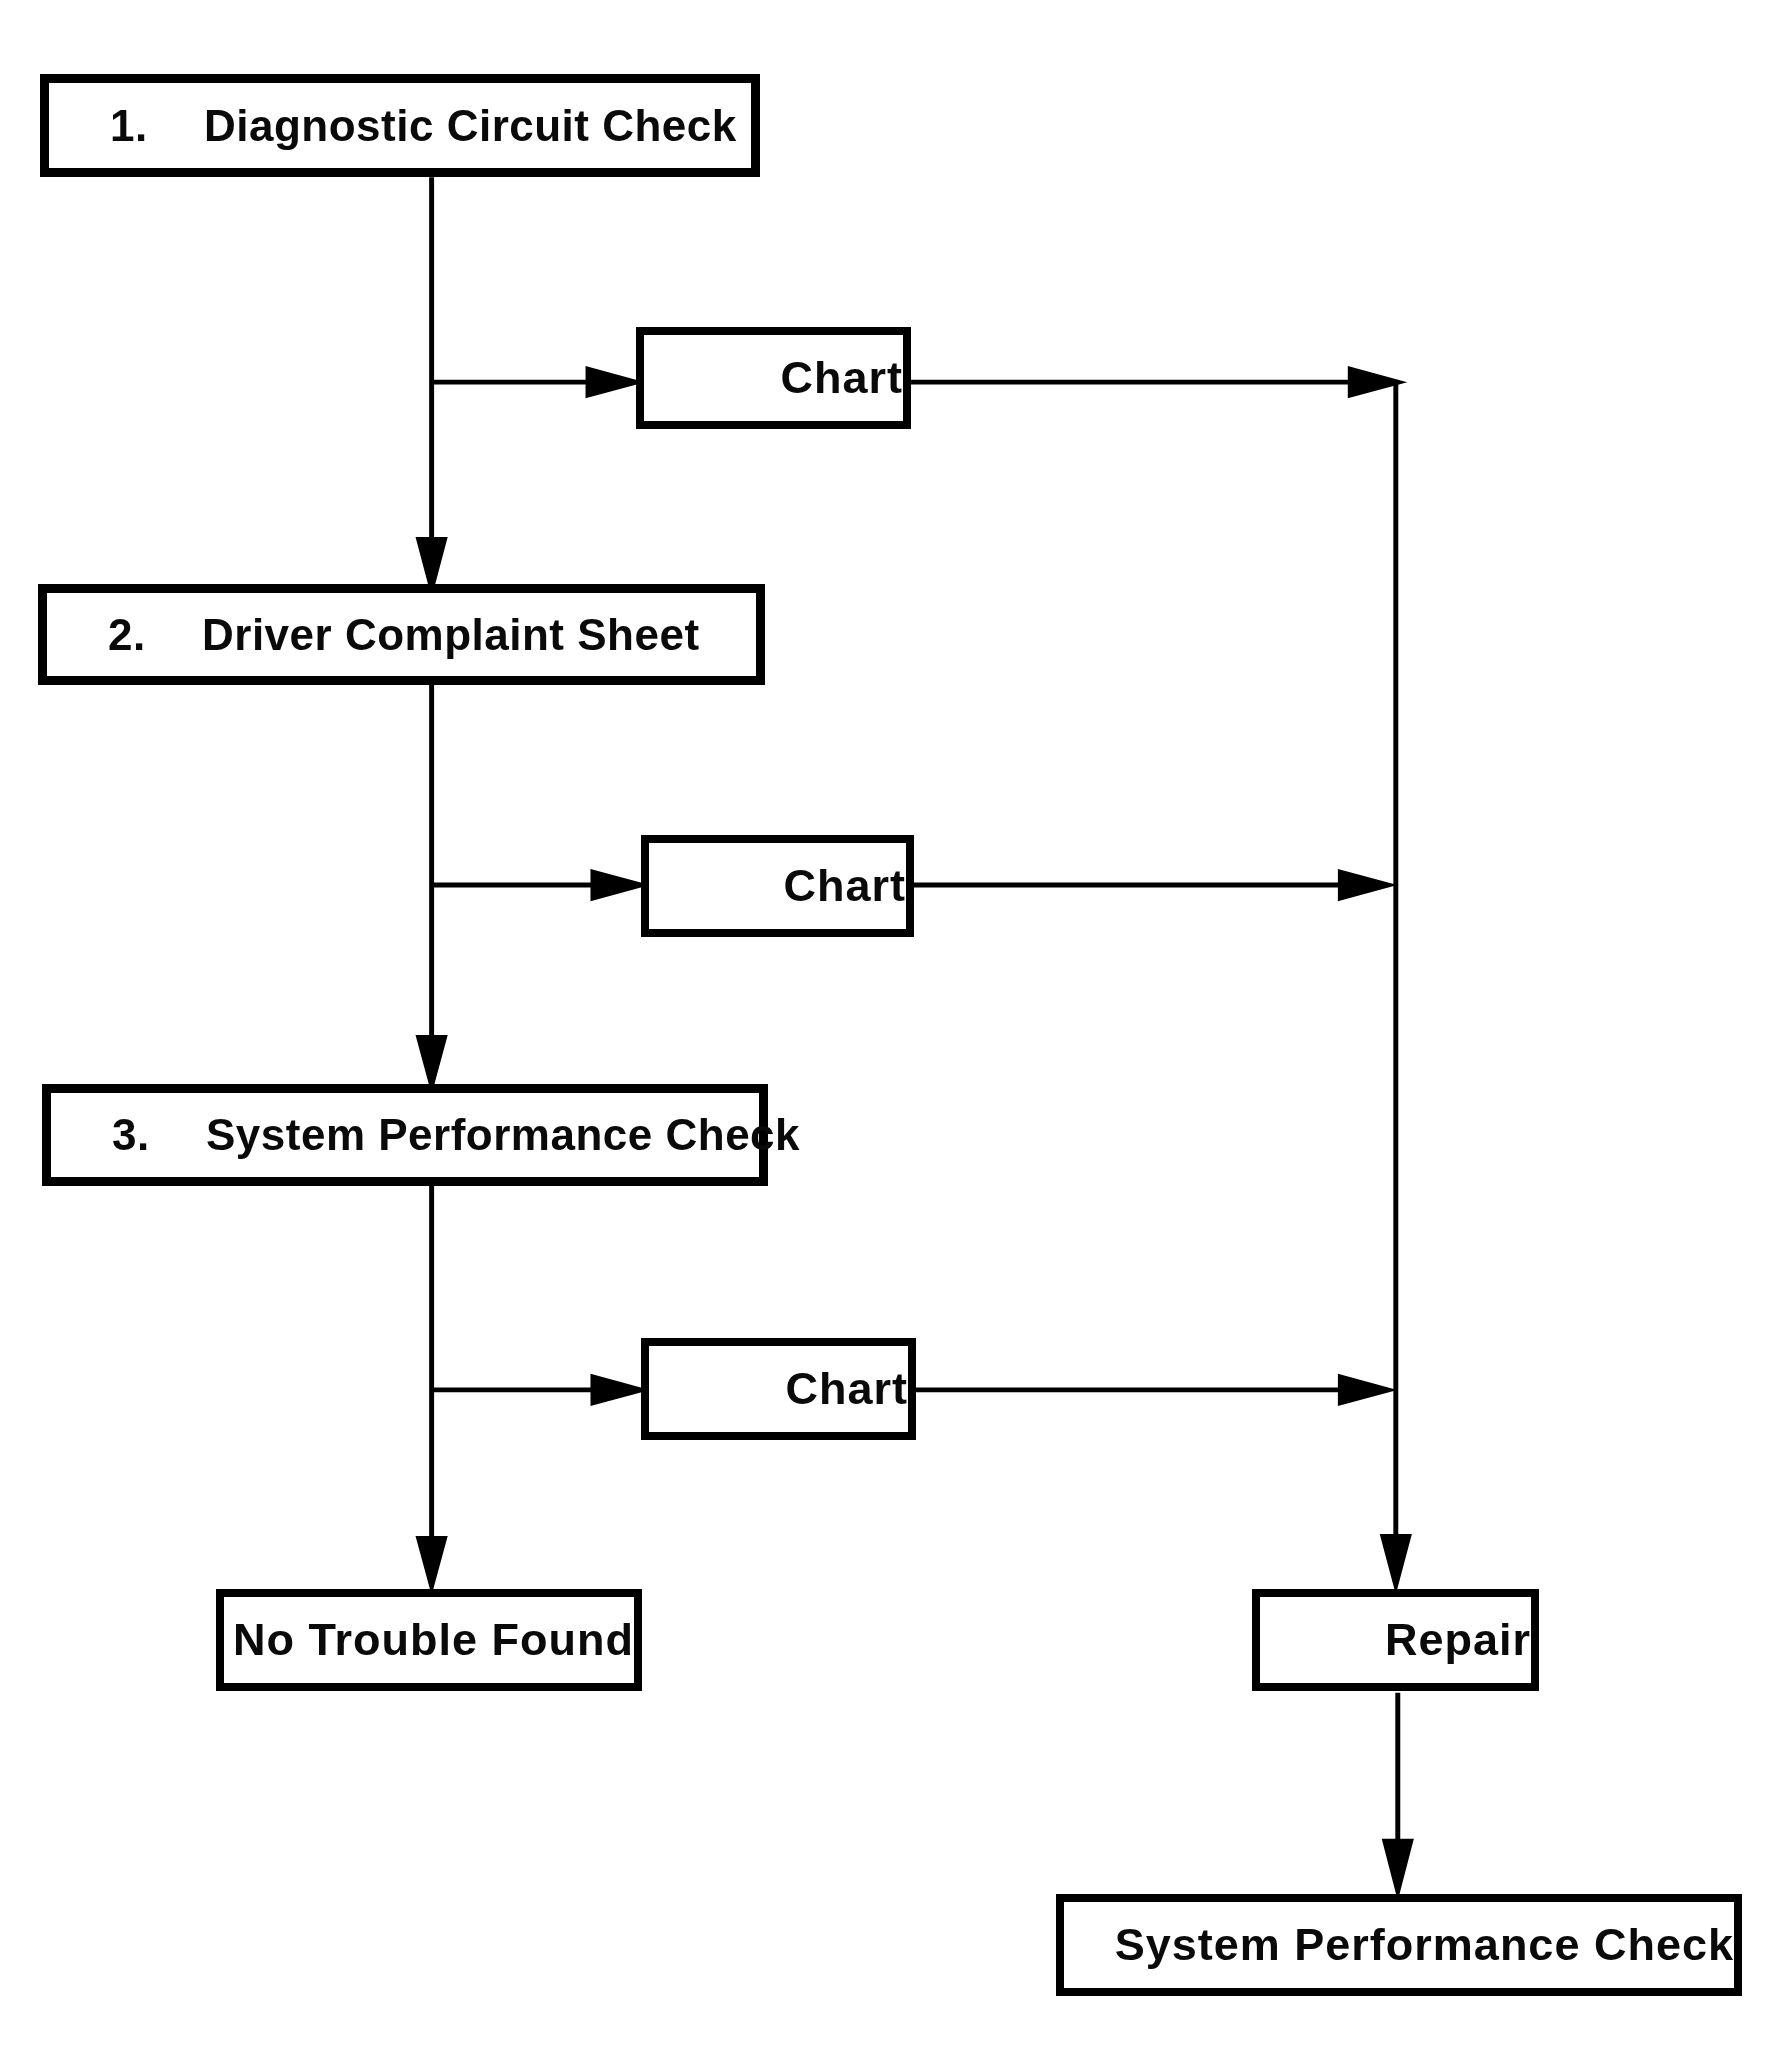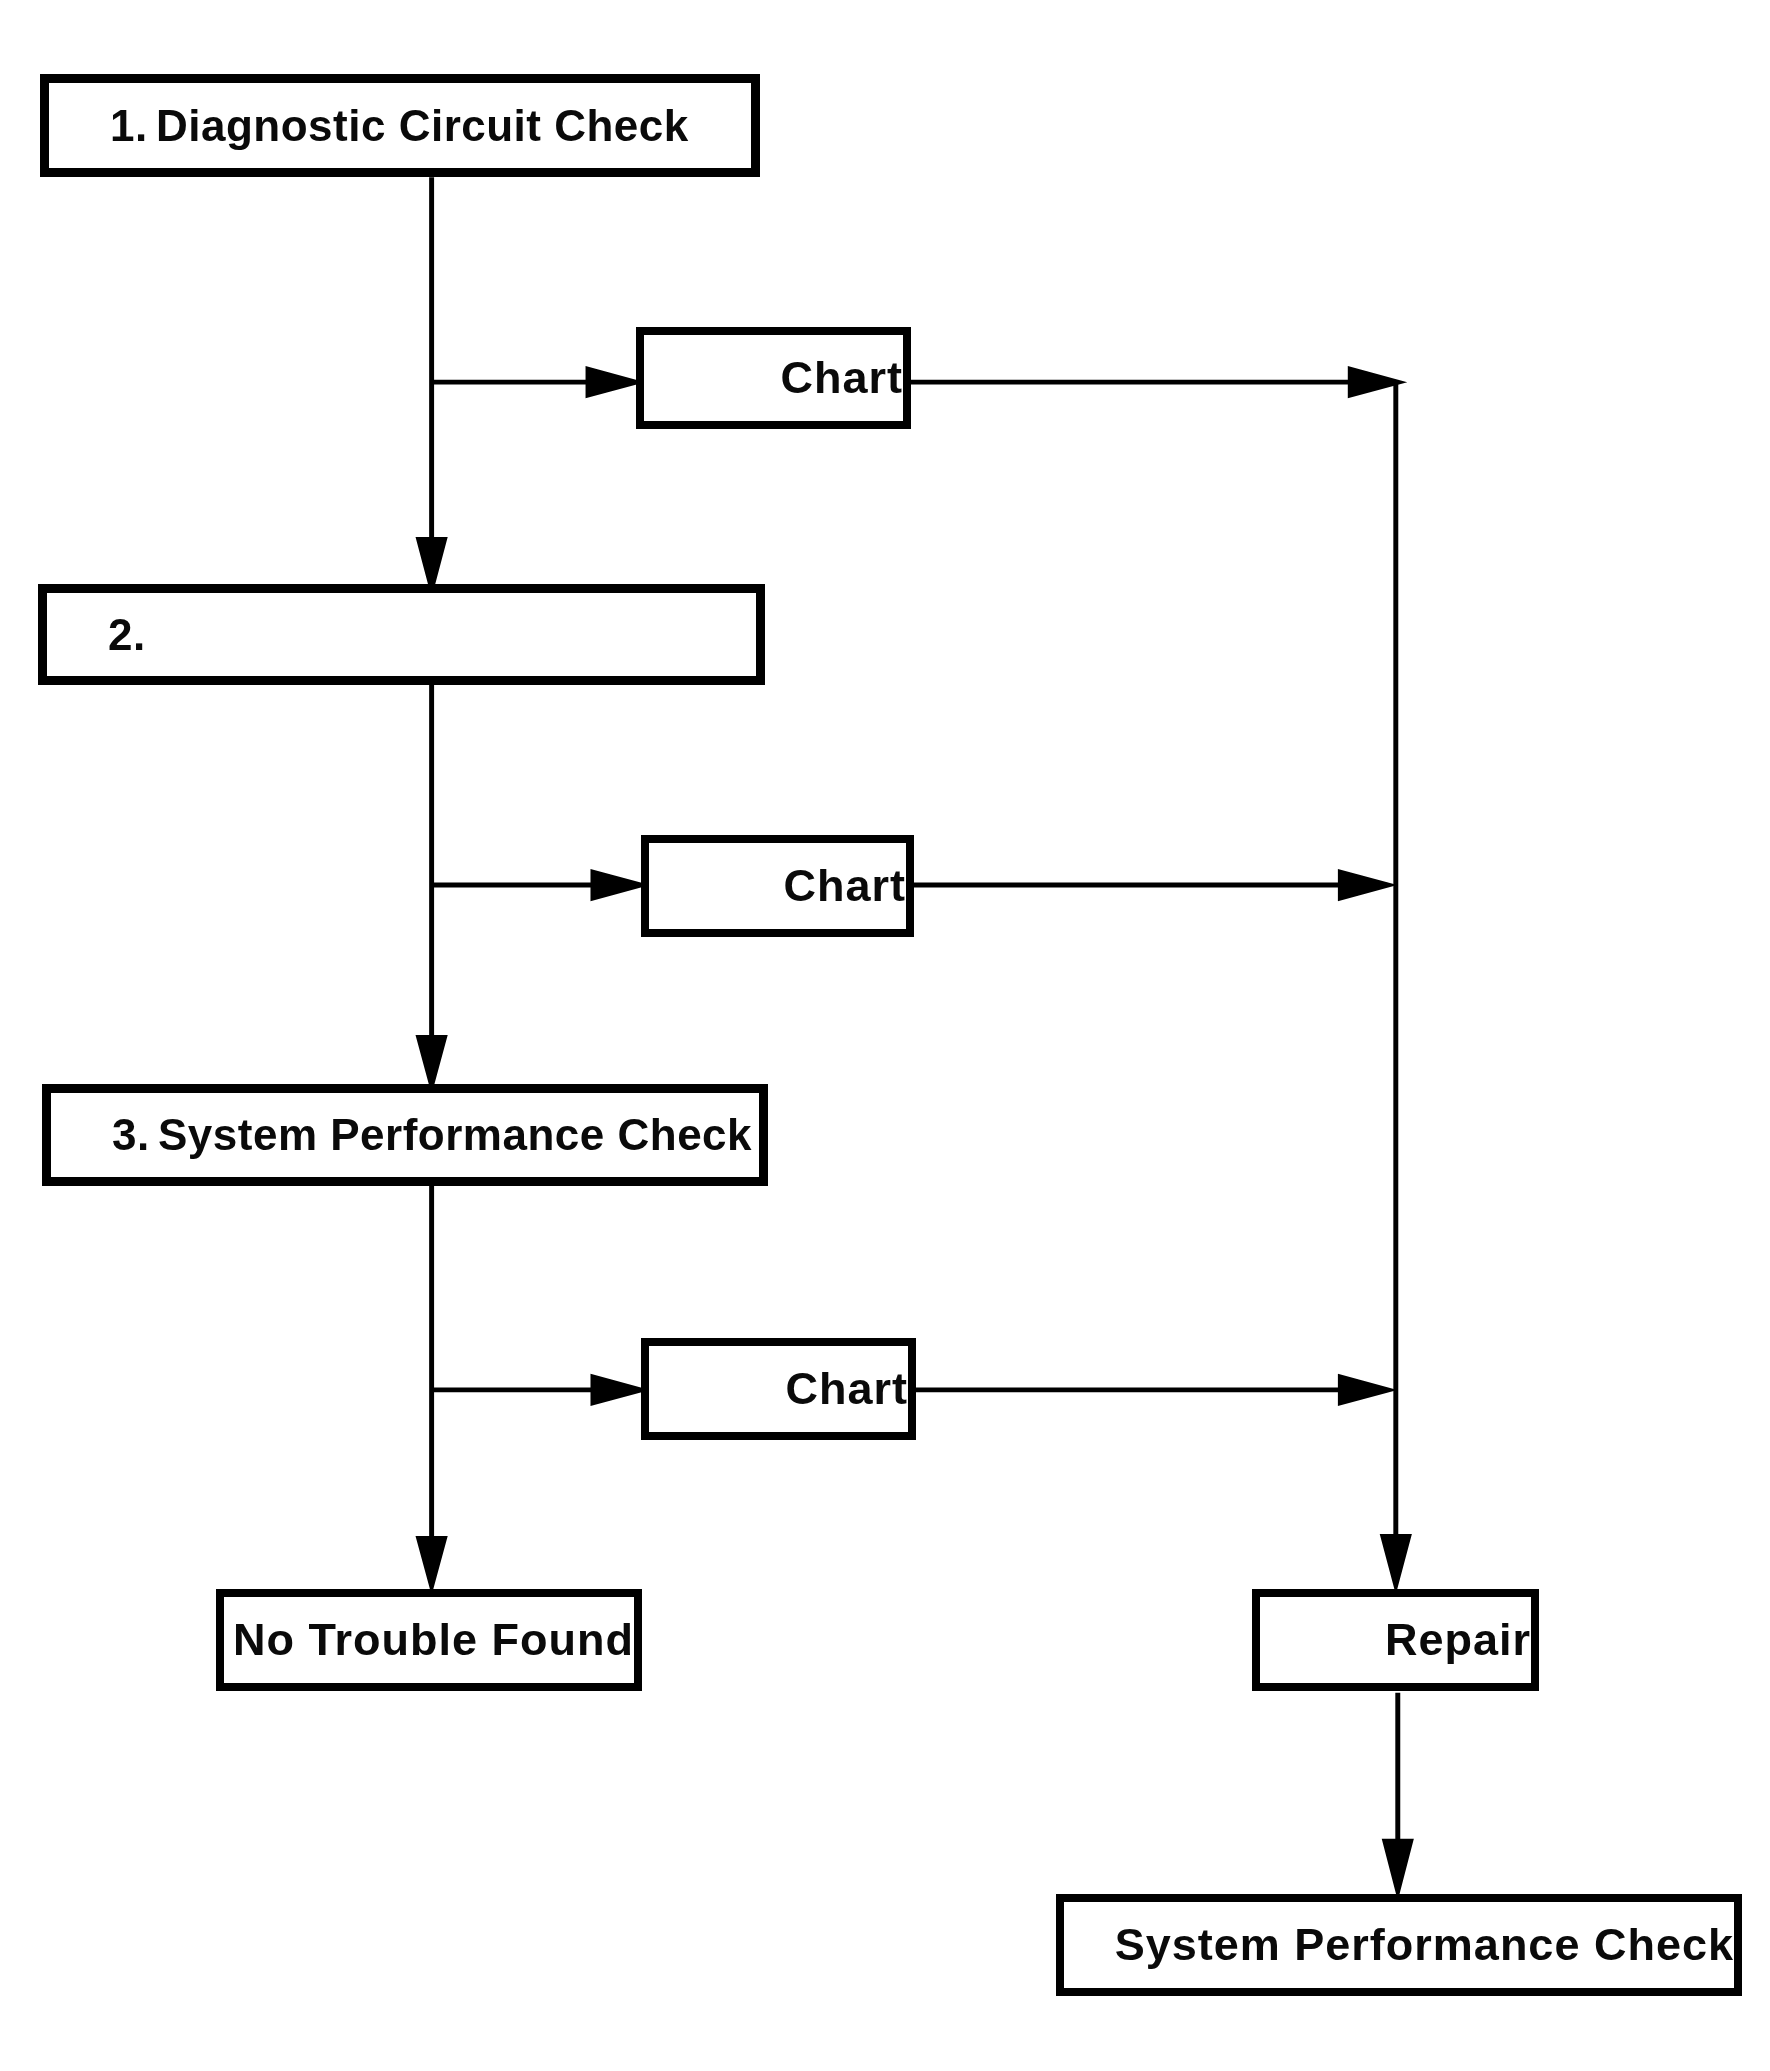--- a/index.html
+++ b/index.html
@@ -37,20 +37,21 @@
     font-size: 44px;
     letter-spacing: 0.5px;
     padding-left: 61px;
     justify-content: flex-start;
   }
   .node.step .num {
     display: inline-block;
     min-width: 46px;
   }
   .node.step .lbl {
+    margin-left: 48px;
   }
   .node.small {
     border: 8px solid #000000;
     font-size: 45px;
     letter-spacing: 1px;
     justify-content: flex-end;
   }
   
   .step1   { left: 40px;   top: 74px;   width: 720px; height: 103px; }
   .chart1  { left: 636px;  top: 327px;  width: 275px; height: 102px; }
@@ -109,20 +110,21 @@
     <span class="num">1.</span>
     <span class="lbl">Diagnostic Circuit Check</span>
   </div>
 
   <div class="node small chart1">
     <span>Chart</span>
   </div>
 
   <div class="node step step2">
     <span class="num">2.</span>
+    <span class="lbl">Driver Complaint Sheet</span>
   </div>
 
   <div class="node small chart2">
     <span>Chart</span>
   </div>
 
   <div class="node step step3">
     <span class="num">3.</span>
     <span class="lbl">System Performance Check</span>
   </div>

